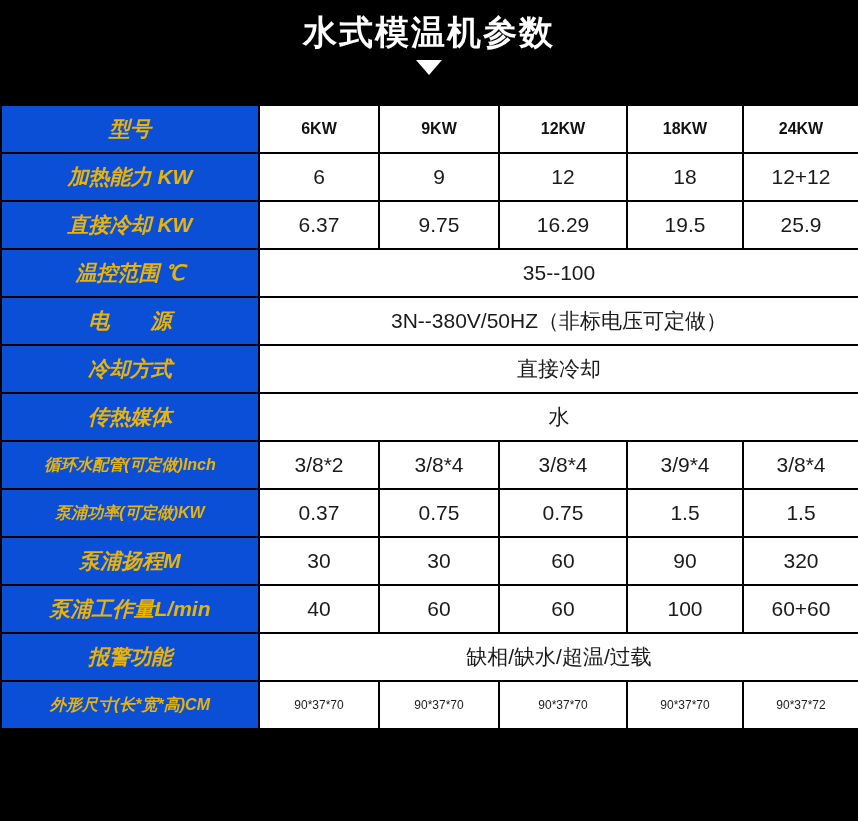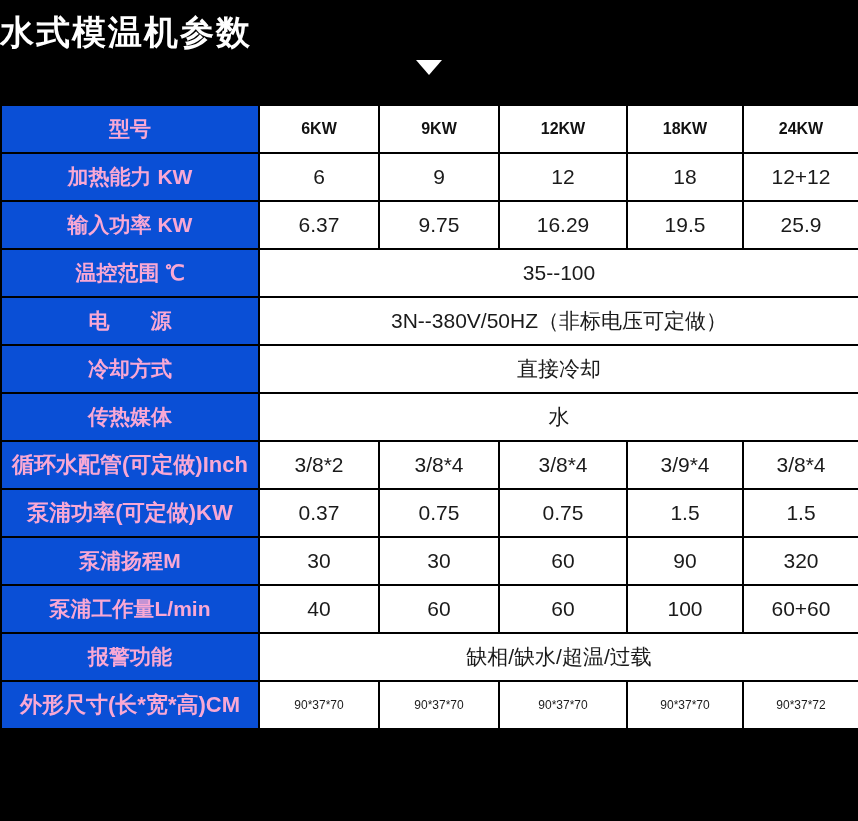--- a/index.html
+++ b/index.html
@@ -17,21 +17,21 @@
     position: relative;
     width: 858px;
     height: 821px;
     background: #000000;
   }
   .title-block {
     width: 858px;
     height: 104px;
     box-sizing: border-box;
     padding-top: 8px;
-    text-align: left;
+    text-align: center;
   }
   .title {
     color: #ffffff;
     font-size: 34px;
     font-weight: bold;
     letter-spacing: 2px;
     line-height: 48px;
   }
   .caret {
     width: 0;
@@ -54,26 +54,27 @@
     vertical-align: middle;
     font-size: 21px;
     color: #1a1a1a;
     background: #ffffff;
     padding: 0 2px;
     overflow: hidden;
     white-space: nowrap;
   }
   table.spec td.label {
     background: #0a4fd6;
-    color: #f9a8d4;
+    color: #eab308;
     font-weight: bold;
     font-size: 21px;
+    font-style: italic;
   }
   table.spec td.label.small {
-    font-size: 22px;
+    font-size: 16px;
   }
   table.spec td.label.wide-space {
     letter-spacing: 10px;
     text-indent: 10px;
   }
   table.spec td.header-val {
     font-weight: bold;
     font-size: 16px;
     color: #111111;
   }
@@ -119,21 +120,21 @@
       <tr>
         <td class="label">加热能力 KW</td>
         <td>6</td>
         <td>9</td>
         <td>12</td>
         <td>18</td>
         <td>12+12</td>
       </tr>
 
       <tr>
-        <td class="label">输入功率 KW</td>
+        <td class="label">直接冷却 KW</td>
         <td>6.37</td>
         <td>9.75</td>
         <td>16.29</td>
         <td>19.5</td>
         <td>25.9</td>
       </tr>
 
       <tr>
         <td class="label">温控范围 ℃</td>
         <td colspan="5">35--100</td>

